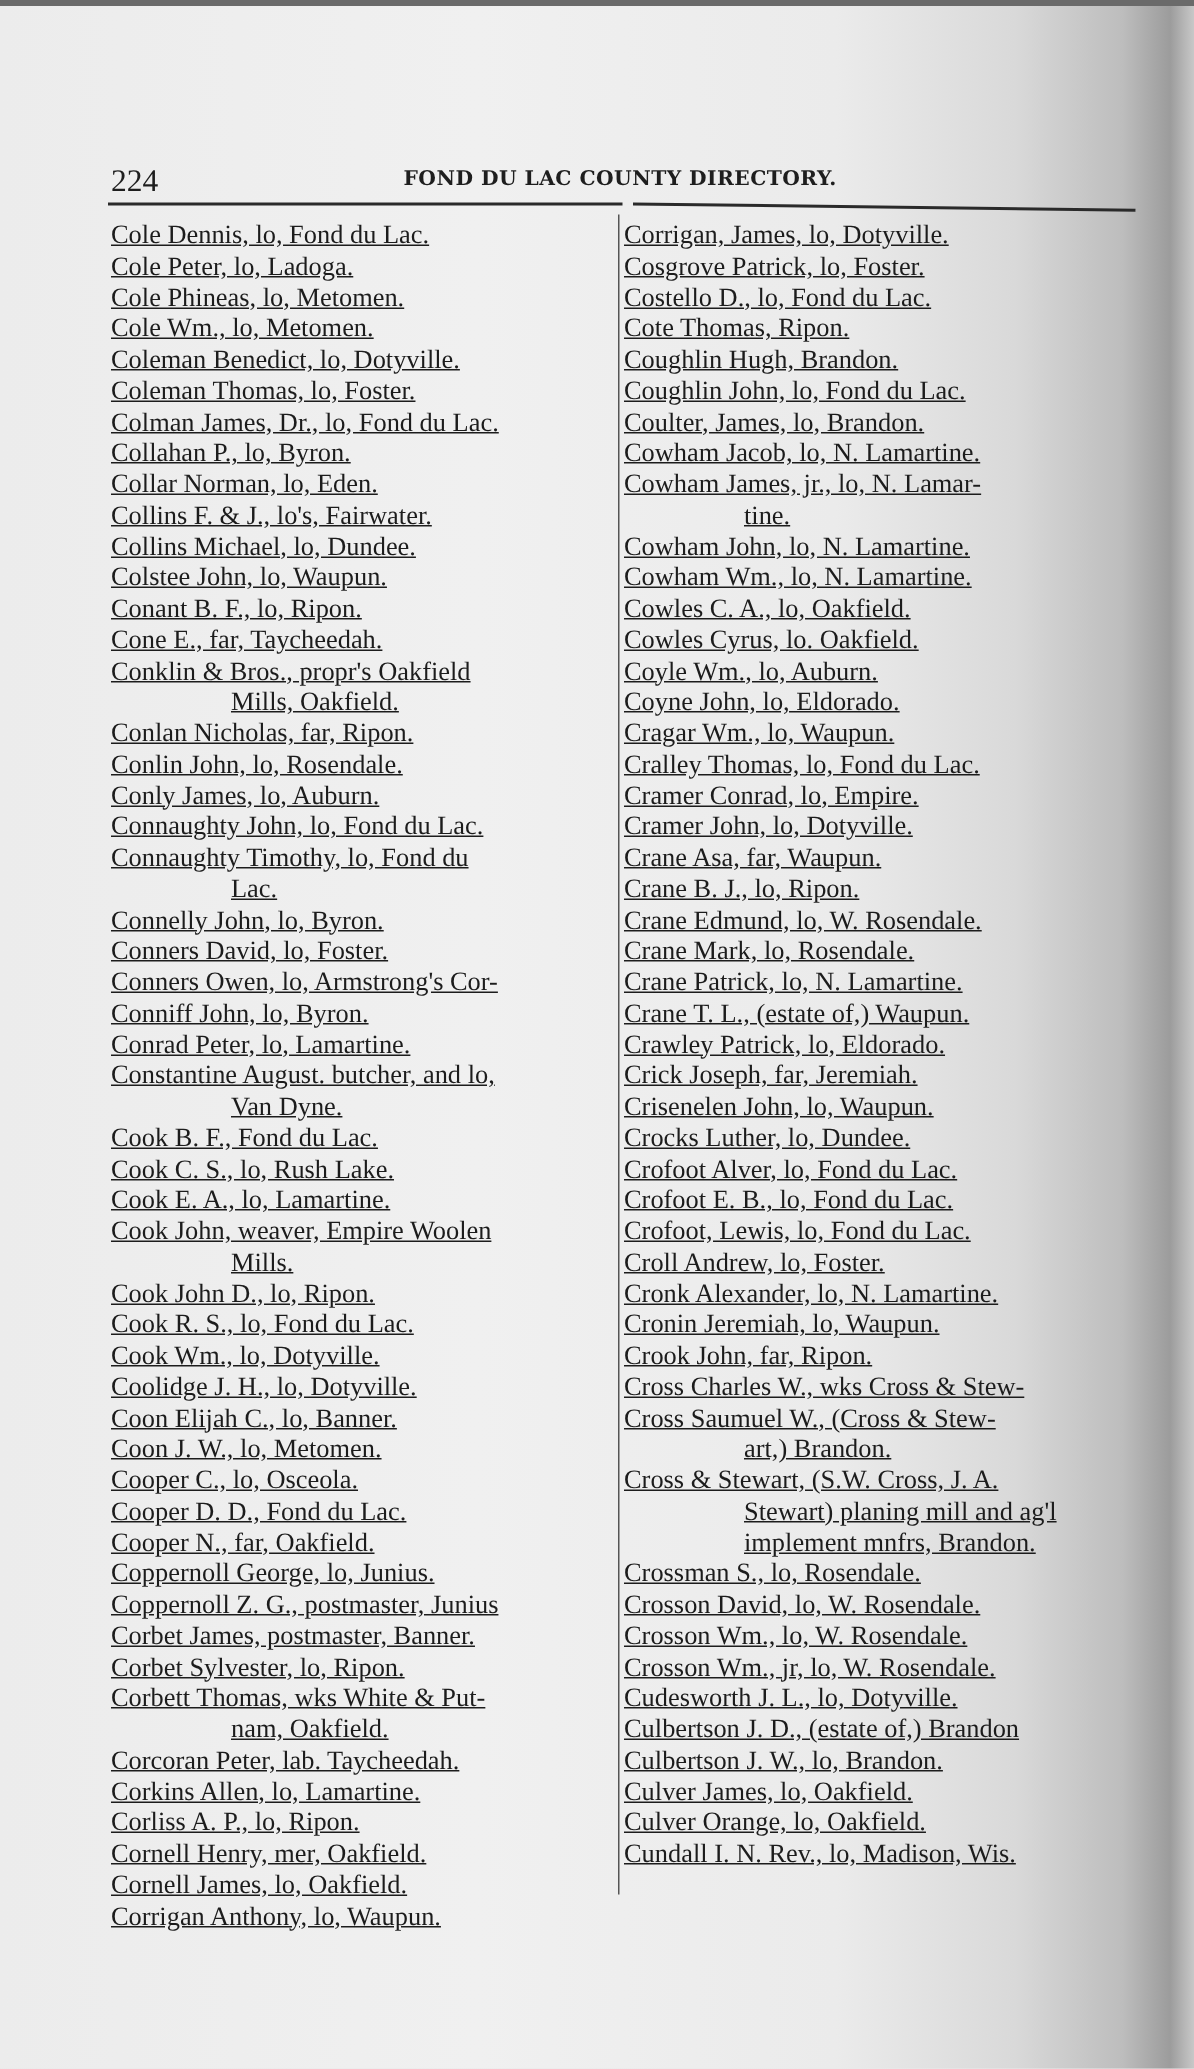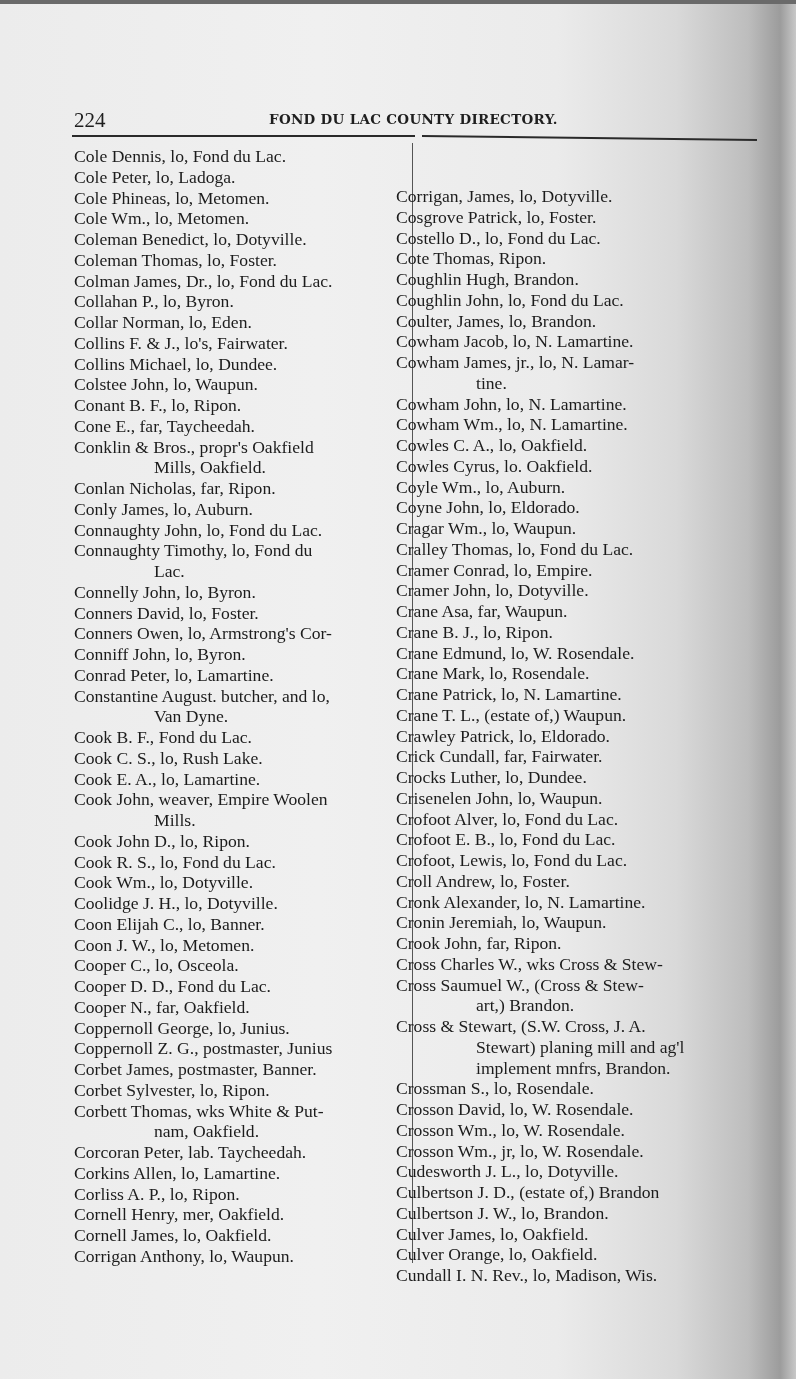--- a/index.html
+++ b/index.html
@@ -35,23 +35,24 @@
     position: absolute; left: 422px; top: 135px; width: 335px; height: 2px; background: #2a2a2a;
     transform: rotate(0.7deg); transform-origin: left center;
   }
   .col-divider {
     position: absolute; left: 412px; top: 143px; width: 1px; height: 1120px; background: #555;
   }
   .column {
     position: absolute; top: 146px;
     font-family: "Liberation Serif", serif; font-size: 17.6px; line-height: 20.75px;
     color: #1c1c1c;
+    text-decoration: underline;
   }
   .col-left { left: 74px; width: 332px; }
-  .col-right { left: 396px; width: 338px; margin-top: 40px; }
+  .col-right { left: 416px; width: 338px; }
   .entry { margin: 0; padding-left: 40px; text-indent: -40px; white-space: nowrap; }
   .entry .cont { display: block; padding-left: 40px; text-indent: 0; }
 </style>
 </head>
 <body>
 
 <div class="page">
   <div class="top-edge"></div>
 
   <div class="header">
@@ -73,20 +74,21 @@
       <p class="entry"><span>Colman James, Dr., lo, Fond du Lac.</span></p>
       <p class="entry"><span>Collahan P., lo, Byron.</span></p>
       <p class="entry"><span>Collar Norman, lo, Eden.</span></p>
       <p class="entry"><span>Collins F. &amp; J., lo's, Fairwater.</span></p>
       <p class="entry"><span>Collins Michael, lo, Dundee.</span></p>
       <p class="entry"><span>Colstee John, lo, Waupun.</span></p>
       <p class="entry"><span>Conant B. F., lo, Ripon.</span></p>
       <p class="entry"><span>Cone E., far, Taycheedah.</span></p>
       <p class="entry"><span>Conklin &amp; Bros., propr's Oakfield</span><span class="cont">Mills, Oakfield.</span></p>
       <p class="entry"><span>Conlan Nicholas, far, Ripon.</span></p>
+      <p class="entry"><span>Conlin John, lo, Rosendale.</span></p>
       <p class="entry"><span>Conly James, lo, Auburn.</span></p>
       <p class="entry"><span>Connaughty John, lo, Fond du Lac.</span></p>
       <p class="entry"><span>Connaughty Timothy, lo, Fond du</span><span class="cont">Lac.</span></p>
       <p class="entry"><span>Connelly John, lo, Byron.</span></p>
       <p class="entry"><span>Conners David, lo, Foster.</span></p>
       <p class="entry"><span>Conners Owen, lo, Armstrong's Cor-</span></p>
       <p class="entry"><span>Conniff John, lo, Byron.</span></p>
       <p class="entry"><span>Conrad Peter, lo, Lamartine.</span></p>
       <p class="entry"><span>Constantine August. butcher, and lo,</span><span class="cont">Van Dyne.</span></p>
       <p class="entry"><span>Cook B. F., Fond du Lac.</span></p>
@@ -134,23 +136,23 @@
       <p class="entry"><span>Cralley Thomas, lo, Fond du Lac.</span></p>
       <p class="entry"><span>Cramer Conrad, lo, Empire.</span></p>
       <p class="entry"><span>Cramer John, lo, Dotyville.</span></p>
       <p class="entry"><span>Crane Asa, far, Waupun.</span></p>
       <p class="entry"><span>Crane B. J., lo, Ripon.</span></p>
       <p class="entry"><span>Crane Edmund, lo, W. Rosendale.</span></p>
       <p class="entry"><span>Crane Mark, lo, Rosendale.</span></p>
       <p class="entry"><span>Crane Patrick, lo, N. Lamartine.</span></p>
       <p class="entry"><span>Crane T. L., (estate of,) Waupun.</span></p>
       <p class="entry"><span>Crawley Patrick, lo, Eldorado.</span></p>
-      <p class="entry"><span>Crick Cundall, far, Fairwater.</span></p>
+      <p class="entry"><span>Crick Joseph, far, Jeremiah.</span></p>
+      <p class="entry"><span>Crisenelen John, lo, Waupun.</span></p>
       <p class="entry"><span>Crocks Luther, lo, Dundee.</span></p>
-      <p class="entry"><span>Crisenelen John, lo, Waupun.</span></p>
       <p class="entry"><span>Crofoot Alver, lo, Fond du Lac.</span></p>
       <p class="entry"><span>Crofoot E. B., lo, Fond du Lac.</span></p>
       <p class="entry"><span>Crofoot, Lewis, lo, Fond du Lac.</span></p>
       <p class="entry"><span>Croll Andrew, lo, Foster.</span></p>
       <p class="entry"><span>Cronk Alexander, lo, N. Lamartine.</span></p>
       <p class="entry"><span>Cronin Jeremiah, lo, Waupun.</span></p>
       <p class="entry"><span>Crook John, far, Ripon.</span></p>
       <p class="entry"><span>Cross Charles W., wks Cross &amp; Stew-</span></p>
       <p class="entry"><span>Cross Saumuel W., (Cross &amp; Stew-</span><span class="cont">art,) Brandon.</span></p>
       <p class="entry"><span>Cross &amp; Stewart, (S.W. Cross, J. A.</span><span class="cont">Stewart) planing mill and ag'l</span><span class="cont">implement mnfrs, Brandon.</span></p>

